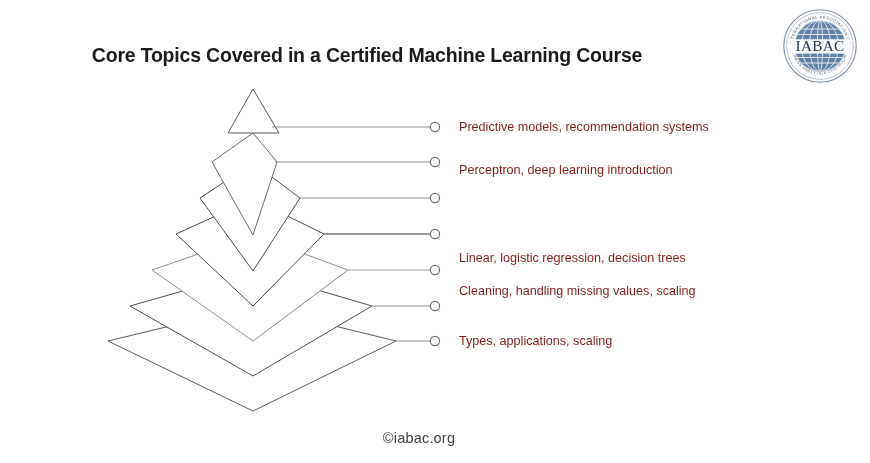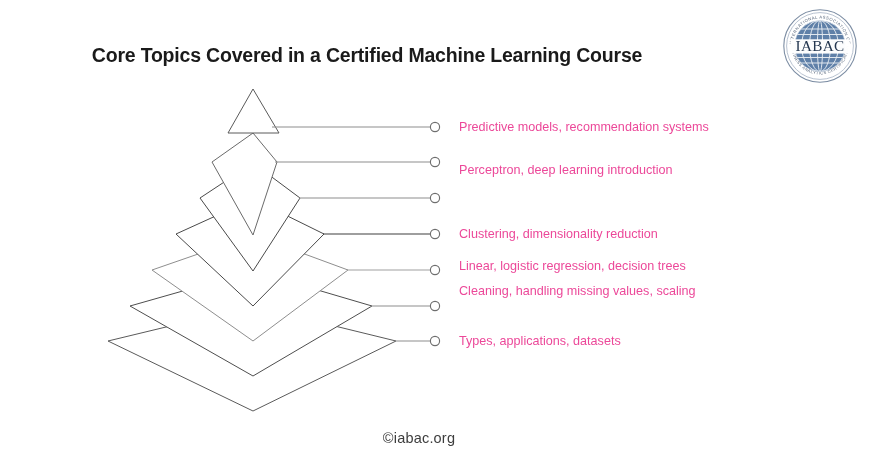--- a/index.html
+++ b/index.html
@@ -50,21 +50,21 @@
     top: 0;
     width: 870px;
     height: 463px;
   }
 
   
   .label-text {
     position: absolute;
     left: 459px;
     font-size: 12.6px;
-    color: #ec4899;
+    color: #7f1d1d;
     white-space: nowrap;
     line-height: 1;
   }
 
   
   #footer {
     position: absolute;
     left: 0;
     top: 430px;
     width: 838px;
@@ -160,23 +160,22 @@
       <circle cx="435" cy="306" r="4.6"></circle>
       <circle cx="435" cy="341" r="4.6"></circle>
     </g>
   </svg>
 
   <div class="label-text" style="top:121px">Predictive models, recommendation systems</div>
 
   <div class="label-text" style="top:164px">Perceptron, deep learning introduction</div>
 
 
-  <div class="label-text" style="top:228px">Clustering, dimensionality reduction</div>
 
-  <div class="label-text" style="top:260px">Linear, logistic regression, decision trees</div>
+  <div class="label-text" style="top:252px">Linear, logistic regression, decision trees</div>
 
   <div class="label-text" style="top:285px">Cleaning, handling missing values, scaling</div>
 
-  <div class="label-text" style="top:335px">Types, applications, datasets</div>
+  <div class="label-text" style="top:335px">Types, applications, scaling</div>
 
   <div id="footer">©iabac.org</div>
 
 </div>
 
 </body></html>

